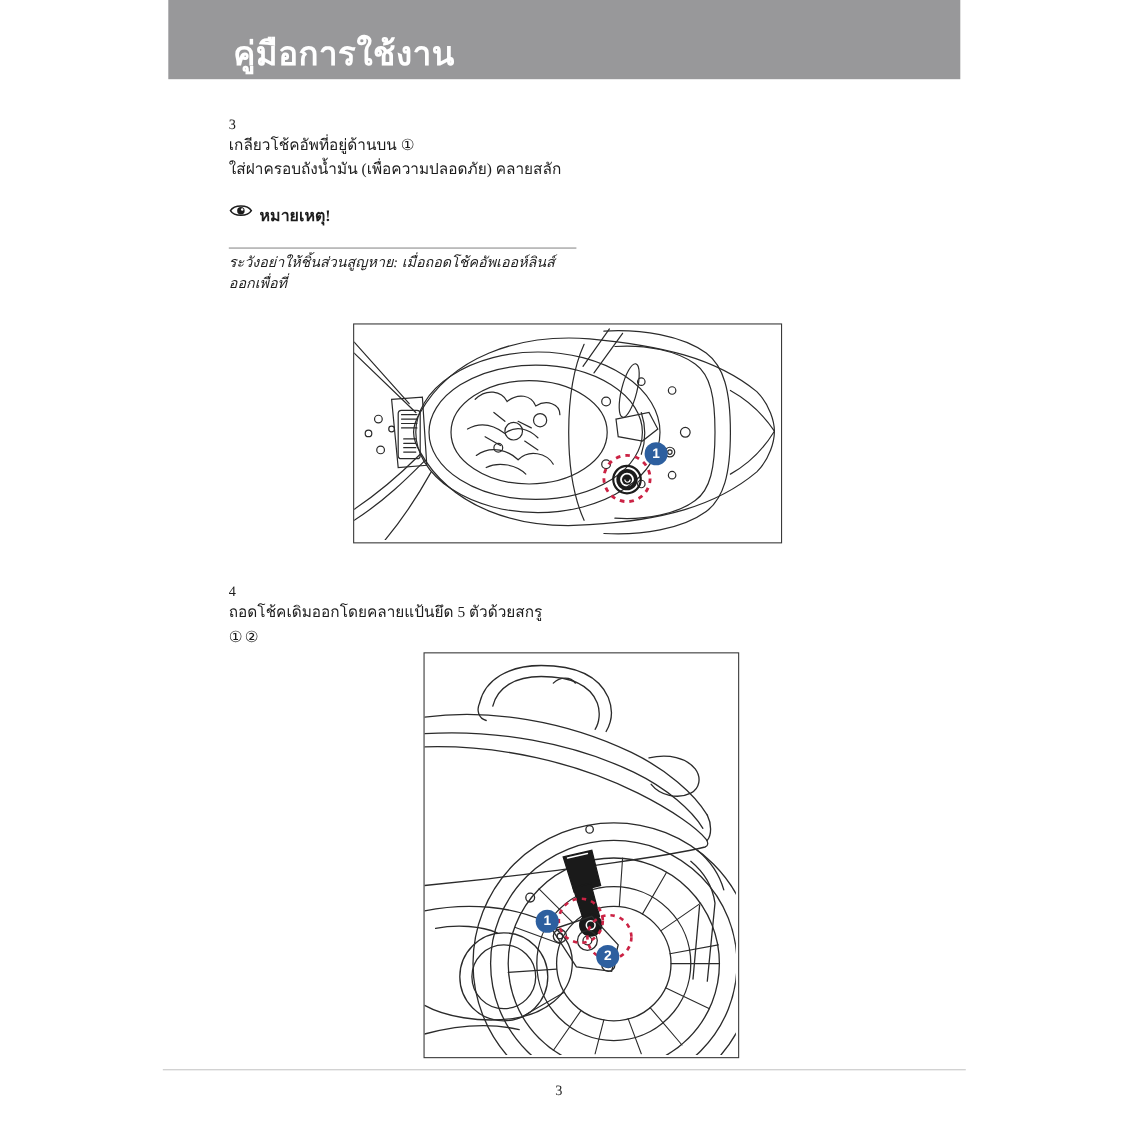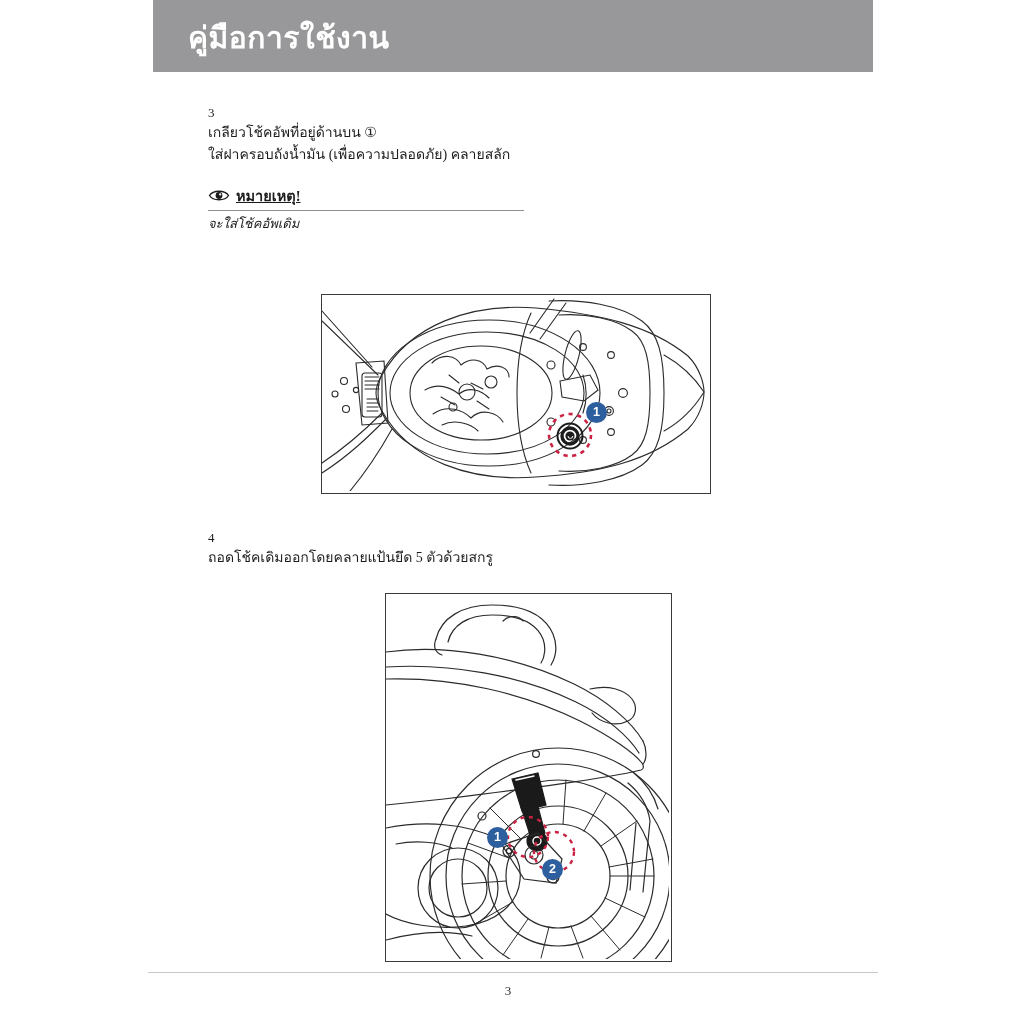--- a/index.html
+++ b/index.html
@@ -5,34 +5,34 @@
   html,body{margin:0;padding:0;background:#ffffff;}
   .page{
     position:relative;width:1024px;height:1024px;background:#ffffff;overflow:hidden;
     font-family:"Liberation Serif", serif;color:#1c1c1c;
   }
   
   .banner{
     position:absolute;left:153px;top:0;width:720px;height:72px;background:#98989a;
   }
   .banner h1{
-    margin:0;padding:20px 0 0 35px;font-size:30px;line-height:36px;font-weight:bold;color:#ffffff;
+    margin:12px;padding:20px 0 0 47px;font-size:30px;line-height:36px;font-weight:bold;color:#ffffff;
     font-family:"Liberation Sans", sans-serif;letter-spacing:0.5px;
   }
   
   .step{position:absolute;left:208px;width:320px;}
   .step .num{font-size:13px;line-height:19px;font-family:"Liberation Serif", serif;}
   .step p{margin:0;font-size:14px;line-height:22px;}
   .step3{top:103px;}
   .step4{top:528px;}
   .circled{font-size:16px;letter-spacing:2px;line-height:24px !important;}
   
   .note{position:absolute;left:208px;top:184px;width:316px;}
   .note-head{
-    display:flex;align-items:center;gap:6px;padding-bottom:3px;border-bottom:1px solid #8d8d8d;text-decoration:underline;
+    display:flex;gap:6px;padding-bottom:18px;border-bottom:1px solid #8d8d8d;
   }
   .note-head .title{font-size:14.5px;font-weight:bold;font-family:"Liberation Serif", serif;}
   .note p{margin:3px 0 0 0;font-size:13px;line-height:19px;font-style:italic;}
   .eye{display:inline-block;width:22px;height:15px;}
   
   .fig{position:absolute;border:1px solid #3a3a3a;background:#ffffff;}
   .fig1{left:321px;top:294px;width:388px;height:198px;}
   .fig2{left:385px;top:593px;width:285px;height:367px;}
   .fig svg{display:block;}
   .badge{
@@ -66,21 +66,21 @@
     <div class="note-head">
       <span class="eye">
         <svg width="22" height="15" viewBox="0 0 22 15">
           <path d="M1.5 7.5 C5 1.8 17 1.8 20.5 7.5 C17 13.2 5 13.2 1.5 7.5 Z" fill="none" stroke="#1c1c1c" stroke-width="1.4"></path>
           <circle cx="11" cy="7.5" r="3.4" fill="#1c1c1c"></circle>
           <circle cx="12.2" cy="6.4" r="1.1" fill="#ffffff"></circle>
         </svg>
       </span>
       <span class="title">หมายเหตุ!</span>
     </div>
-    <p>จะใส่โช้คอัพเดิม</p>
+    <p>ระวังอย่าให้ชิ้นส่วนสูญหาย: เมื่อถอดโช้คอัพเออห์ลินส์ออกเพื่อที่</p>
   </section>
 
   <figure class="fig fig1" style="margin:0">
     <svg width="386" height="196" viewBox="0 0 386 196">
       <g fill="none" stroke="#2b2b2b" stroke-width="1.1" stroke-linecap="round">
 
         <path d="M0 26 L56 80"></path>
         <path d="M0 16 L50 72"></path>
         <path d="M0 168 C24 152 44 134 60 118"></path>
         <path d="M0 178 C28 160 48 140 64 124"></path>
@@ -143,20 +143,21 @@
       </g>
 
       <circle cx="248" cy="140" r="21" fill="none" stroke="#cb2244" stroke-width="2.6" stroke-dasharray="4.2 4.6"></circle>
     </svg>
     <div class="badge" style="left:264px;top:107px;">1</div>
   </figure>
 
   <section class="step step4">
     <div class="num">4</div>
     <p>ถอดโช้คเดิมออกโดยคลายแป้นยึด 5 ตัวด้วยสกรู</p>
+    <p class="circled">①②</p>
   </section>
 
   <figure class="fig fig2" style="margin:0">
     <svg width="283" height="365" viewBox="0 0 283 365">
       <g fill="none" stroke="#2b2b2b" stroke-width="1.2" stroke-linecap="round">
 
         <path d="M50 45 C55 24 76 11 106 11 C140 11 159 22 167 40 C171 50 171 61 165 71"></path>
         <path d="M62 48 C66 31 82 21 106 21 C135 21 151 30 157 45 C160 53 159 63 155 69"></path>
         <path d="M50 45 C47 52 49 59 56 61"></path>
         <path d="M117 27 C123 21 133 21 137 27"></path>

